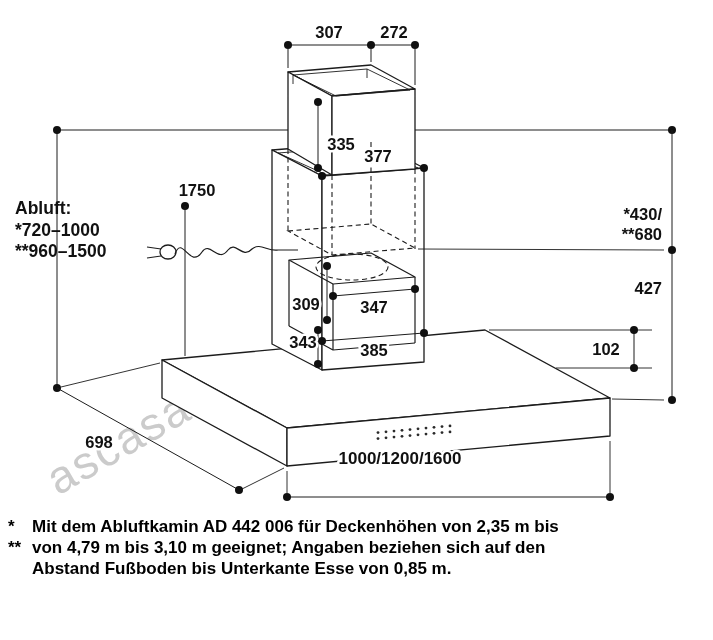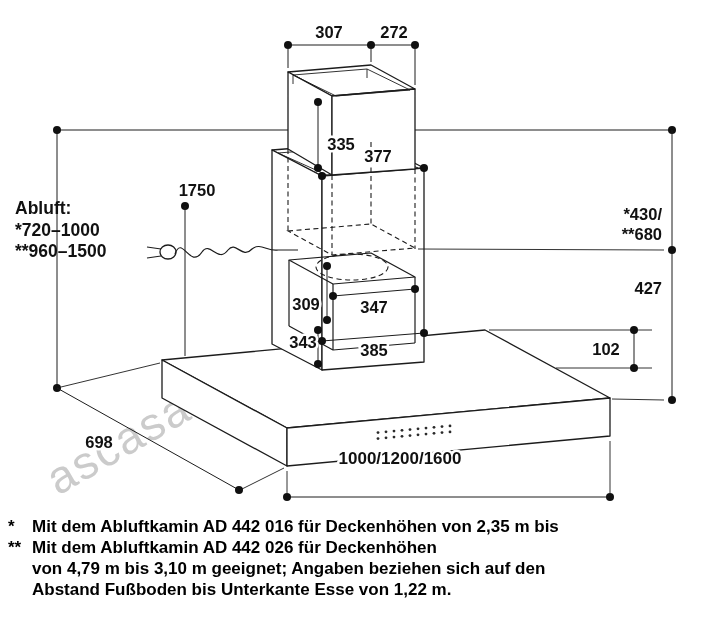--- a/index.html
+++ b/index.html
@@ -189,24 +189,23 @@
     <text class="sideTxt" x="15" y="214">Abluft:</text>
     <text class="sideTxt" x="15" y="236">*720–1000</text>
     <text class="sideTxt" x="15" y="257">**960–1500</text>
   </g>
 </svg>
 
 <div class="footer">
   <div class="footnote">
     <span class="fn-marker">*</span>
     <div>
-      <div>Mit dem Abluftkamin AD 442 016 für Deckenhöhen von 2,35 m bis</div>
+      <div>Mit dem Abluftkamin AD 442 006 für Deckenhöhen von 2,35 m bis</div>
     </div>
   </div>
   <div class="footnote">
     <span class="fn-marker">**</span>
     <div>
-      <div>Mit dem Abluftkamin AD 442 026 für Deckenhöhen</div>
       <div>von 4,79 m bis 3,10 m geeignet; Angaben beziehen sich auf den</div>
-      <div>Abstand Fußboden bis Unterkante Esse von 1,22 m.</div>
+      <div>Abstand Fußboden bis Unterkante Esse von 0,85 m.</div>
     </div>
   </div>
 </div>
 
 </body></html>

